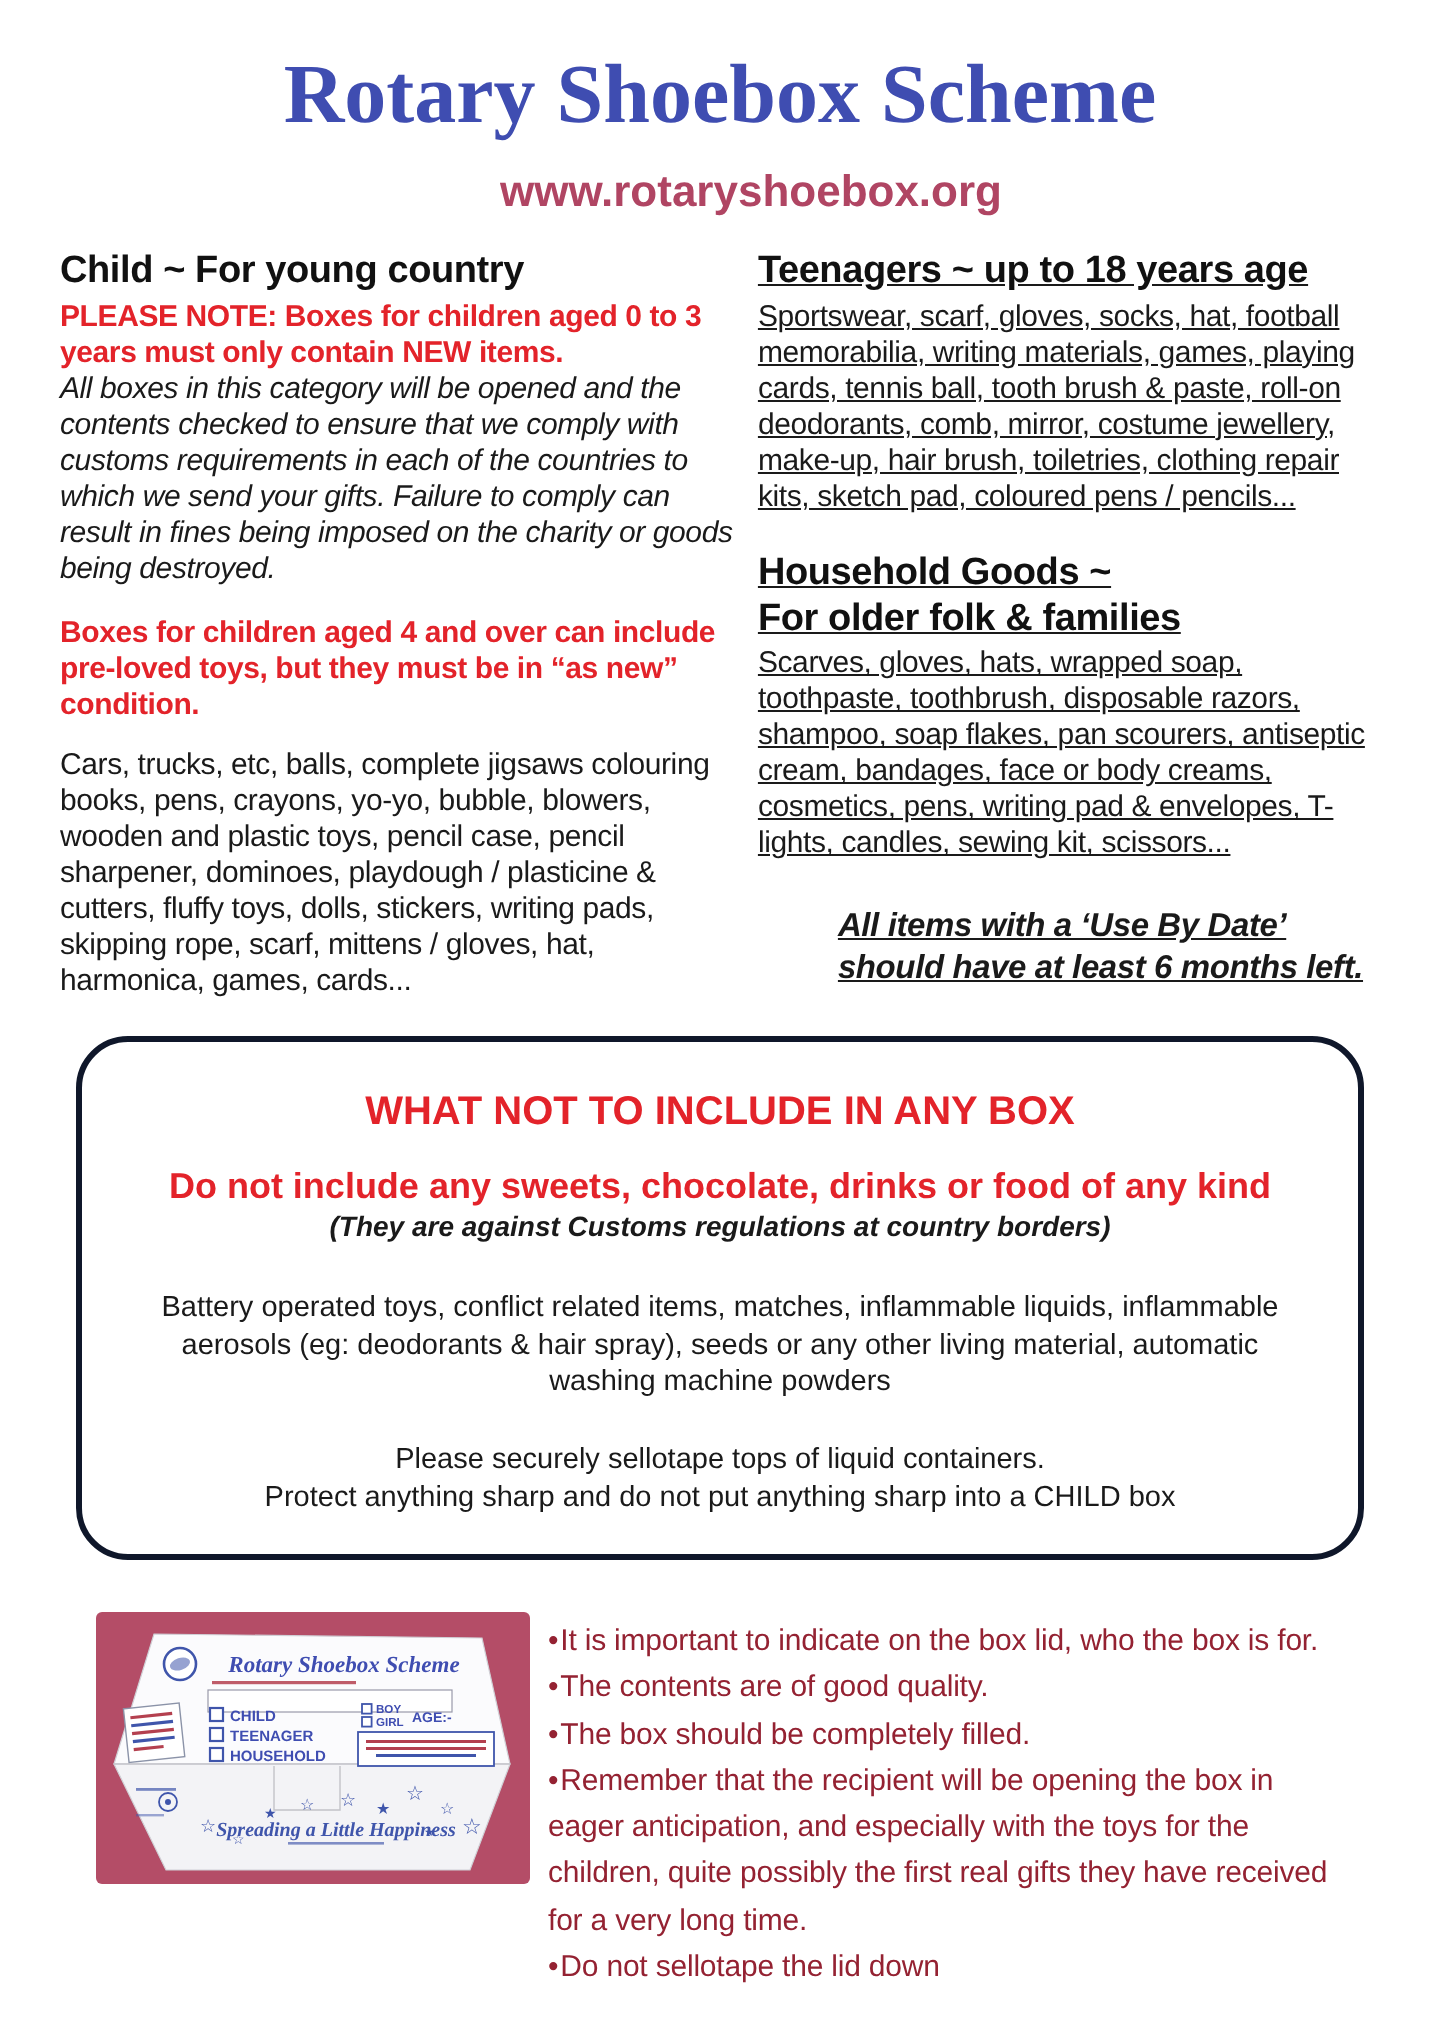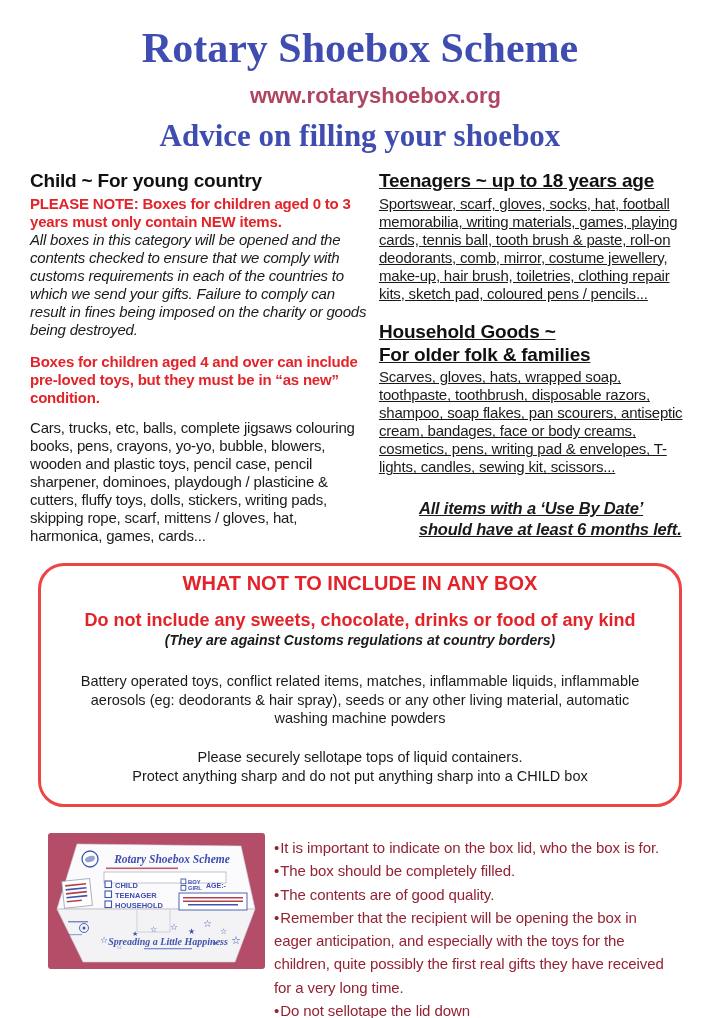--- a/index.html
+++ b/index.html
@@ -29,22 +29,22 @@
   .col-left  { width:340px; }
   .col-right { width:314px;text-decoration:underline; }
   .col-heading { font-size:19px; font-weight:bold; color:#111; margin:2px 0 2px 0; }
   .red-note { color:#e3232a; font-weight:bold; }
   .italic-para { font-style:italic; }
   .gap-s { height:12px; } .gap-m { height:14px; }
   .useby { font-weight:bold; font-style:italic; font-size:16.5px; line-height:1.25; margin-top:22px; letter-spacing:-0.2px;margin-left:40px; }
   
   .warning-box {
     margin:18px 38px 0 38px;
-    border:3px solid #ef4444; border-radius:26px;
-    text-align:center; padding:6px 22px 18px 22px;
+    border:3px solid #0f172a; border-radius:26px;
+    text-align:center; padding:24px 22px 18px 22px;
   }
   .wb-heading { color:#e3232a; font-weight:bold; font-size:20px; }
   .wb-red { color:#e3232a; font-weight:bold; font-size:18px; margin-top:16px; line-height:1.05; }
   .wb-customs { font-weight:bold; font-style:italic; font-size:14px; margin-top:2px; }
   .wb-items { font-size:14.5px; line-height:1.3; max-width:586px; margin:24px auto 0 auto; }
   .wb-sello { font-size:14.5px; line-height:1.3; margin-top:20px; }
   
   .bottom-band { display:flex; margin:26px 0 0 48px; gap:9px; }
   .box-photo {
     width:217px; height:136px; flex:none;
@@ -57,21 +57,20 @@
     color:#942232; font-size:15px; line-height:1.55; letter-spacing:-0.1px;
   }
   .tips li::before { content:"•"; margin-right:1px; }
 </style>
 </head>
 <body>
 
 <div class="header">
   <div class="title">Rotary Shoebox Scheme</div>
   <div class="website">www.rotaryshoebox.org</div>
-  <div class="advice">Advice on filling your shoebox</div>
 </div>
 
 <div class="columns">
 
   <div class="col col-left">
     <div class="col-heading">Child ~ For young country</div>
     <div class="red-note">PLEASE NOTE: Boxes for children aged 0 to 3 years must only contain NEW items.</div>
     <div class="italic-para">All boxes in this category will be opened and the contents checked to ensure that we comply with customs requirements in each of the countries to which we send your gifts.  Failure to comply can result in fines being imposed on the charity or goods being destroyed.</div>
     <div class="gap-m"></div>
     <div class="red-note">Boxes for children aged 4 and over can include pre-loved toys, but they must be in “as new” condition.</div>
@@ -175,23 +174,23 @@
       <text x="120" y="112" text-anchor="middle" font-family="Liberation Serif, serif" font-weight="bold" font-style="italic" font-size="10" fill="#3f55ab">Spreading a Little Happiness</text>
       <rect x="96" y="115" width="48" height="1.3" fill="#3f55ab" opacity="0.65"></rect>
     </svg>
   </div>
 
   <div class="tips">
     <ul>
 
         <li>It is important to indicate on the box lid, who the box is for.</li>
 
+        <li>The contents are of good quality.</li>
+
         <li>The box should be completely filled.</li>
-
-        <li>The contents are of good quality.</li>
 
         <li>Remember that the recipient will be opening the box in eager anticipation, and especially with the toys for the children, quite possibly the first real gifts they have received for a very long time.</li>
 
         <li>Do not sellotape the lid down</li>
       </ul>
   </div>
 
 </div>
 
 </body></html>

